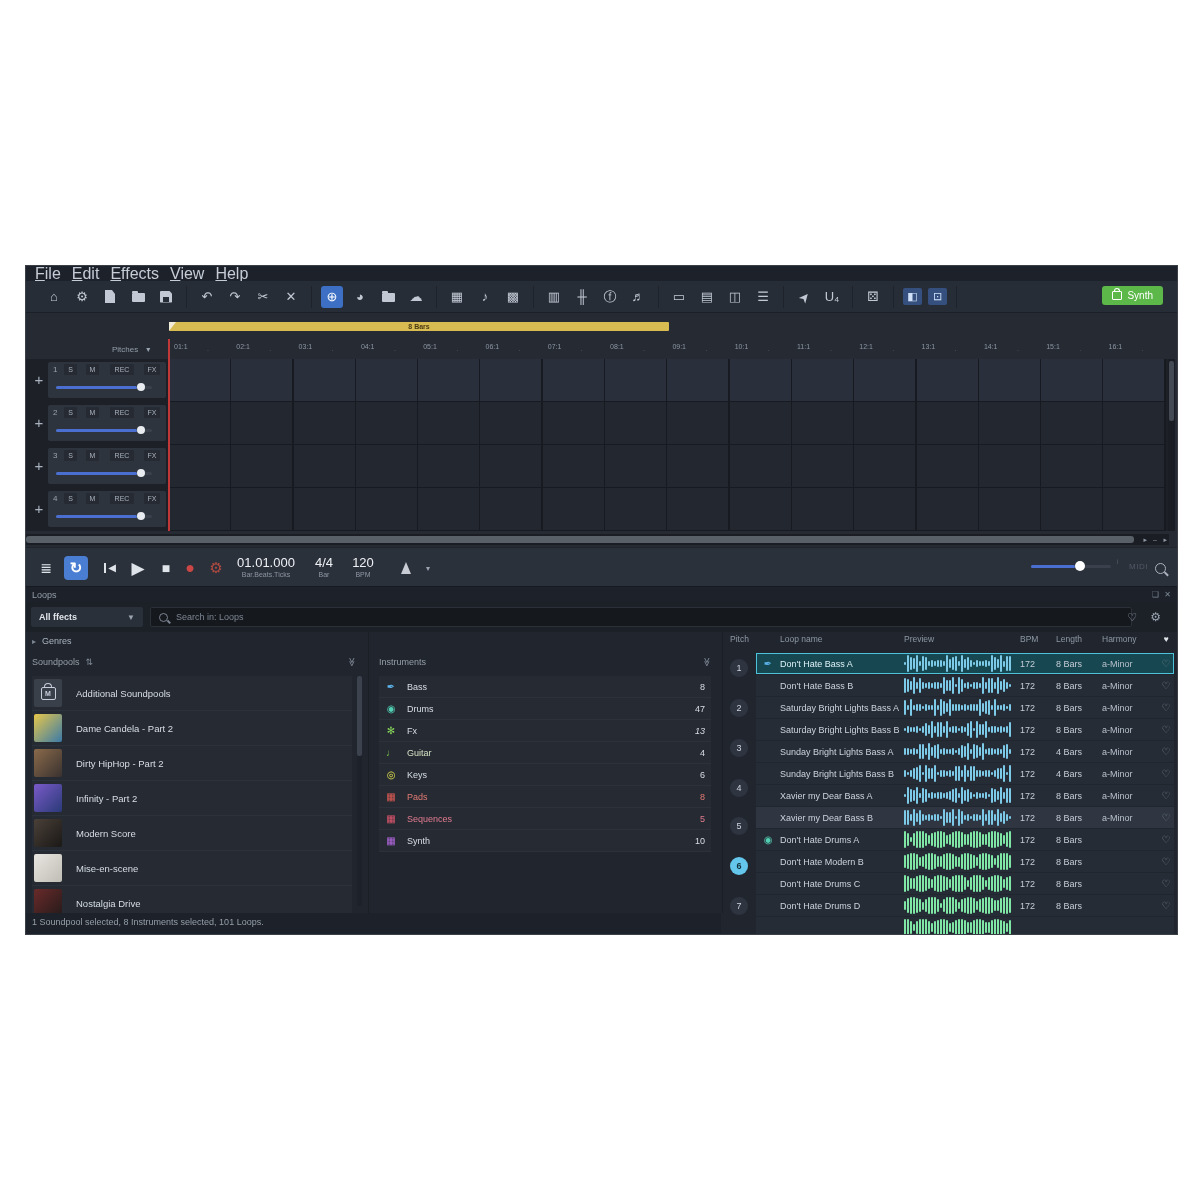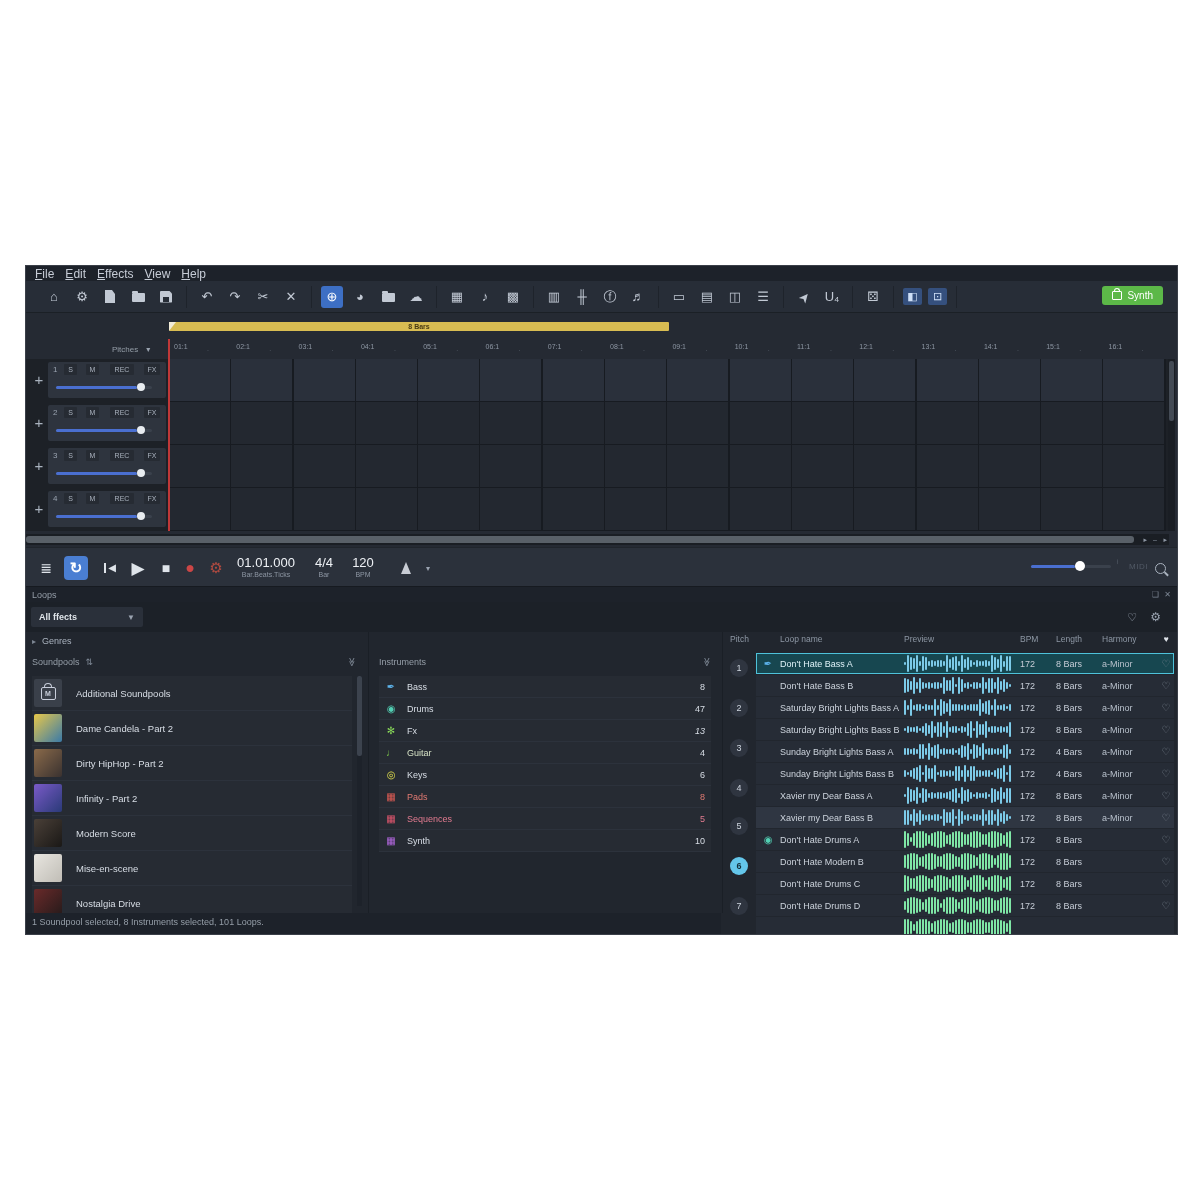--- a/index.html
+++ b/index.html
@@ -2,21 +2,21 @@
 <html><head>
 <meta charset="utf-8">
 <style>
   html,body{margin:0;padding:0;background:#fff;width:1200px;height:1200px;overflow:hidden;
     font-family:"Liberation Sans",sans-serif;-webkit-font-smoothing:antialiased;}
   .window{position:absolute;left:25px;top:265px;width:1153px;height:670px;background:#272c35;
     border:1px solid #3a3f48;box-sizing:border-box;color:#c2c9d4;font-size:10px;overflow:hidden;}
   
   .menubar{position:absolute;left:0;top:0;width:100%;height:15px;background:#1d222a;
     display:flex;align-items:center;gap:11px;padding-left:9px;box-sizing:border-box;}
-  .menu-item{font-size:12px;color:#c6ccd6;cursor:default;}
+  .menu-item{font-size:16px;color:#c6ccd6;cursor:default;}
   .menu-item u{text-decoration:underline;}
   
   .toolbar{position:absolute;left:0;top:15px;width:100%;height:32px;background:#272d37;
     border-bottom:1px solid #1b2026;box-sizing:border-box;display:flex;align-items:center;}
   .tgroups{display:flex;align-items:center;height:100%;padding-left:8px;}
   .tgroup{display:flex;align-items:center;gap:6px;padding:0 9px;border-right:1px solid #1e232b;height:22px;}
   .ticon{width:22px;height:22px;display:flex;align-items:center;justify-content:center;
     font-size:13px;color:#c2c9d4;border-radius:3px;}
   .ticon.active{background:#3d6fc4;color:#fff;}
   .ticon.blue{background:#35507e;color:#cfe0f8;width:19px;height:17px;font-size:11px;border-radius:2px;}
@@ -384,20 +384,24 @@
     <div class="ltitle">
       <span>Loops</span>
       <span class="ltic" style="right:18px;">❏</span>
       <span class="ltic" style="right:6px;">✕</span>
     </div>
     <div class="lcontrols">
       <div class="lselect">
         <span>All ffects</span>
         <span class="caret">▼</span>
       </div>
+      <div class="lsearch">
+        <span class="i-lens sm"></span>
+        <input type="text" placeholder="Search in: Loops" style="">
+      </div>
       <span class="lheart">♡</span>
       <span class="lgear">⚙</span>
     </div>
     <div class="lcontent">
       <div class="col-left">
         <div class="grow">
           <span style="font-size:8px;color:#7d8794;">▸</span>
           <span>Genres</span>
         </div>
         <div class="sprow">

